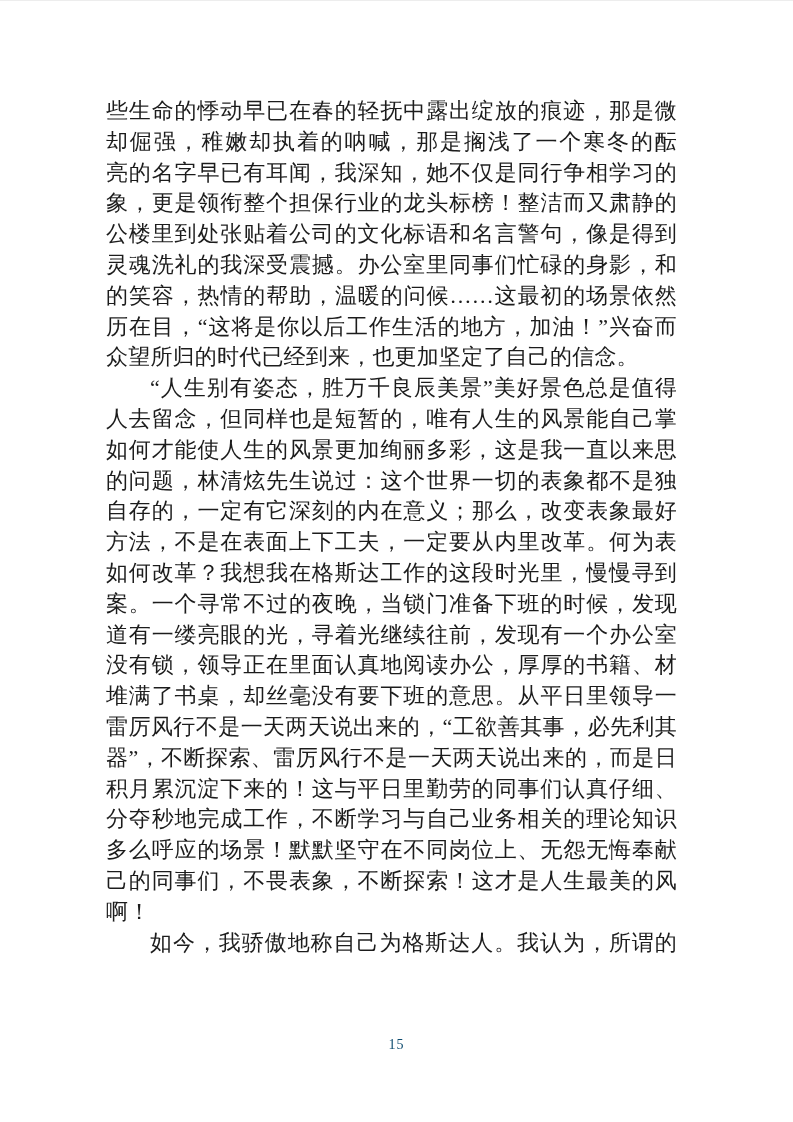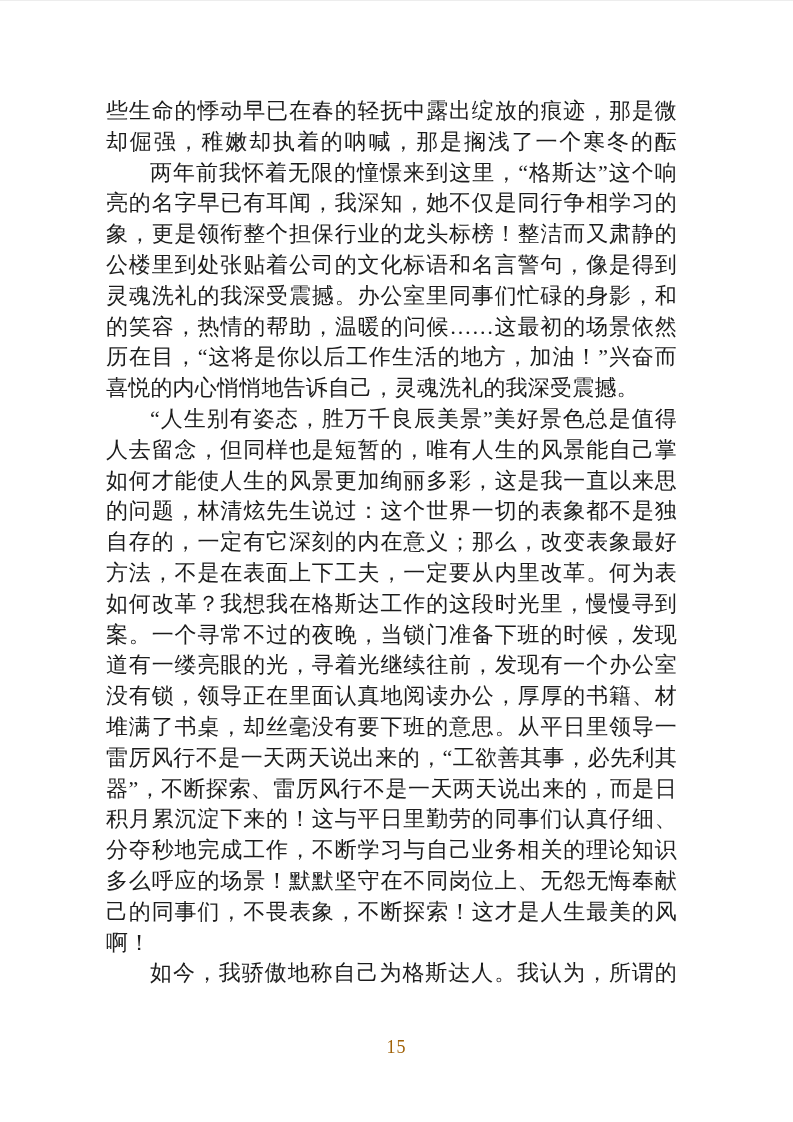--- a/index.html
+++ b/index.html
@@ -37,40 +37,39 @@
   }
   .line.indent {
     text-indent: 44px;
   }
   .page-number {
     position: absolute;
     left: 0;
     top: 1036px;
     width: 100%;
     text-align: center;
-    font-size: 18px;
-    color: #a16207;
+    font-size: 14px;
+    color: #0c4a6e;
     letter-spacing: 1px;
   }
 </style>
 </head>
 <body>
 
 <div class="page">
   <div class="text-block">
       <div class="line fill">些生命的悸动早已在春的轻抚中露出绽放的痕迹，那是微弱</div>
       <div class="line fill">却倔强，稚嫩却执着的呐喊，那是搁浅了一个寒冬的酝酿，</div>
-      <div class="line indent fill">两年前我怀着无限的憧憬来到这里，“格斯达”这个响</div>
       <div class="line fill">亮的名字早已有耳闻，我深知，她不仅是同行争相学习的对</div>
       <div class="line fill">象，更是领衔整个担保行业的龙头标榜！整洁而又肃静的办</div>
       <div class="line fill">公楼里到处张贴着公司的文化标语和名言警句，像是得到了</div>
       <div class="line fill">灵魂洗礼的我深受震撼。办公室里同事们忙碌的身影，和善</div>
       <div class="line fill">的笑容，热情的帮助，温暖的问候……这最初的场景依然历</div>
       <div class="line fill">历在目，“这将是你以后工作生活的地方，加油！”兴奋而又</div>
-      <div class="line">喜悦的内心悄悄地告诉自己，灵魂洗礼的我深受震撼。</div>
+      <div class="line">众望所归的时代已经到来，也更加坚定了自己的信念。</div>
       <div class="line indent fill">“人生别有姿态，胜万千良辰美景”美好景色总是值得</div>
       <div class="line fill">人去留念，但同样也是短暂的，唯有人生的风景能自己掌控！</div>
       <div class="line fill">如何才能使人生的风景更加绚丽多彩，这是我一直以来思索</div>
       <div class="line fill">的问题，林清炫先生说过：这个世界一切的表象都不是独立</div>
       <div class="line fill">自存的，一定有它深刻的内在意义；那么，改变表象最好的</div>
       <div class="line fill">方法，不是在表面上下工夫，一定要从内里改革。何为表象？</div>
       <div class="line fill">如何改革？我想我在格斯达工作的这段时光里，慢慢寻到答</div>
       <div class="line fill">案。一个寻常不过的夜晚，当锁门准备下班的时候，发现走</div>
       <div class="line fill">道有一缕亮眼的光，寻着光继续往前，发现有一个办公室门</div>
       <div class="line fill">没有锁，领导正在里面认真地阅读办公，厚厚的书籍、材料</div>

